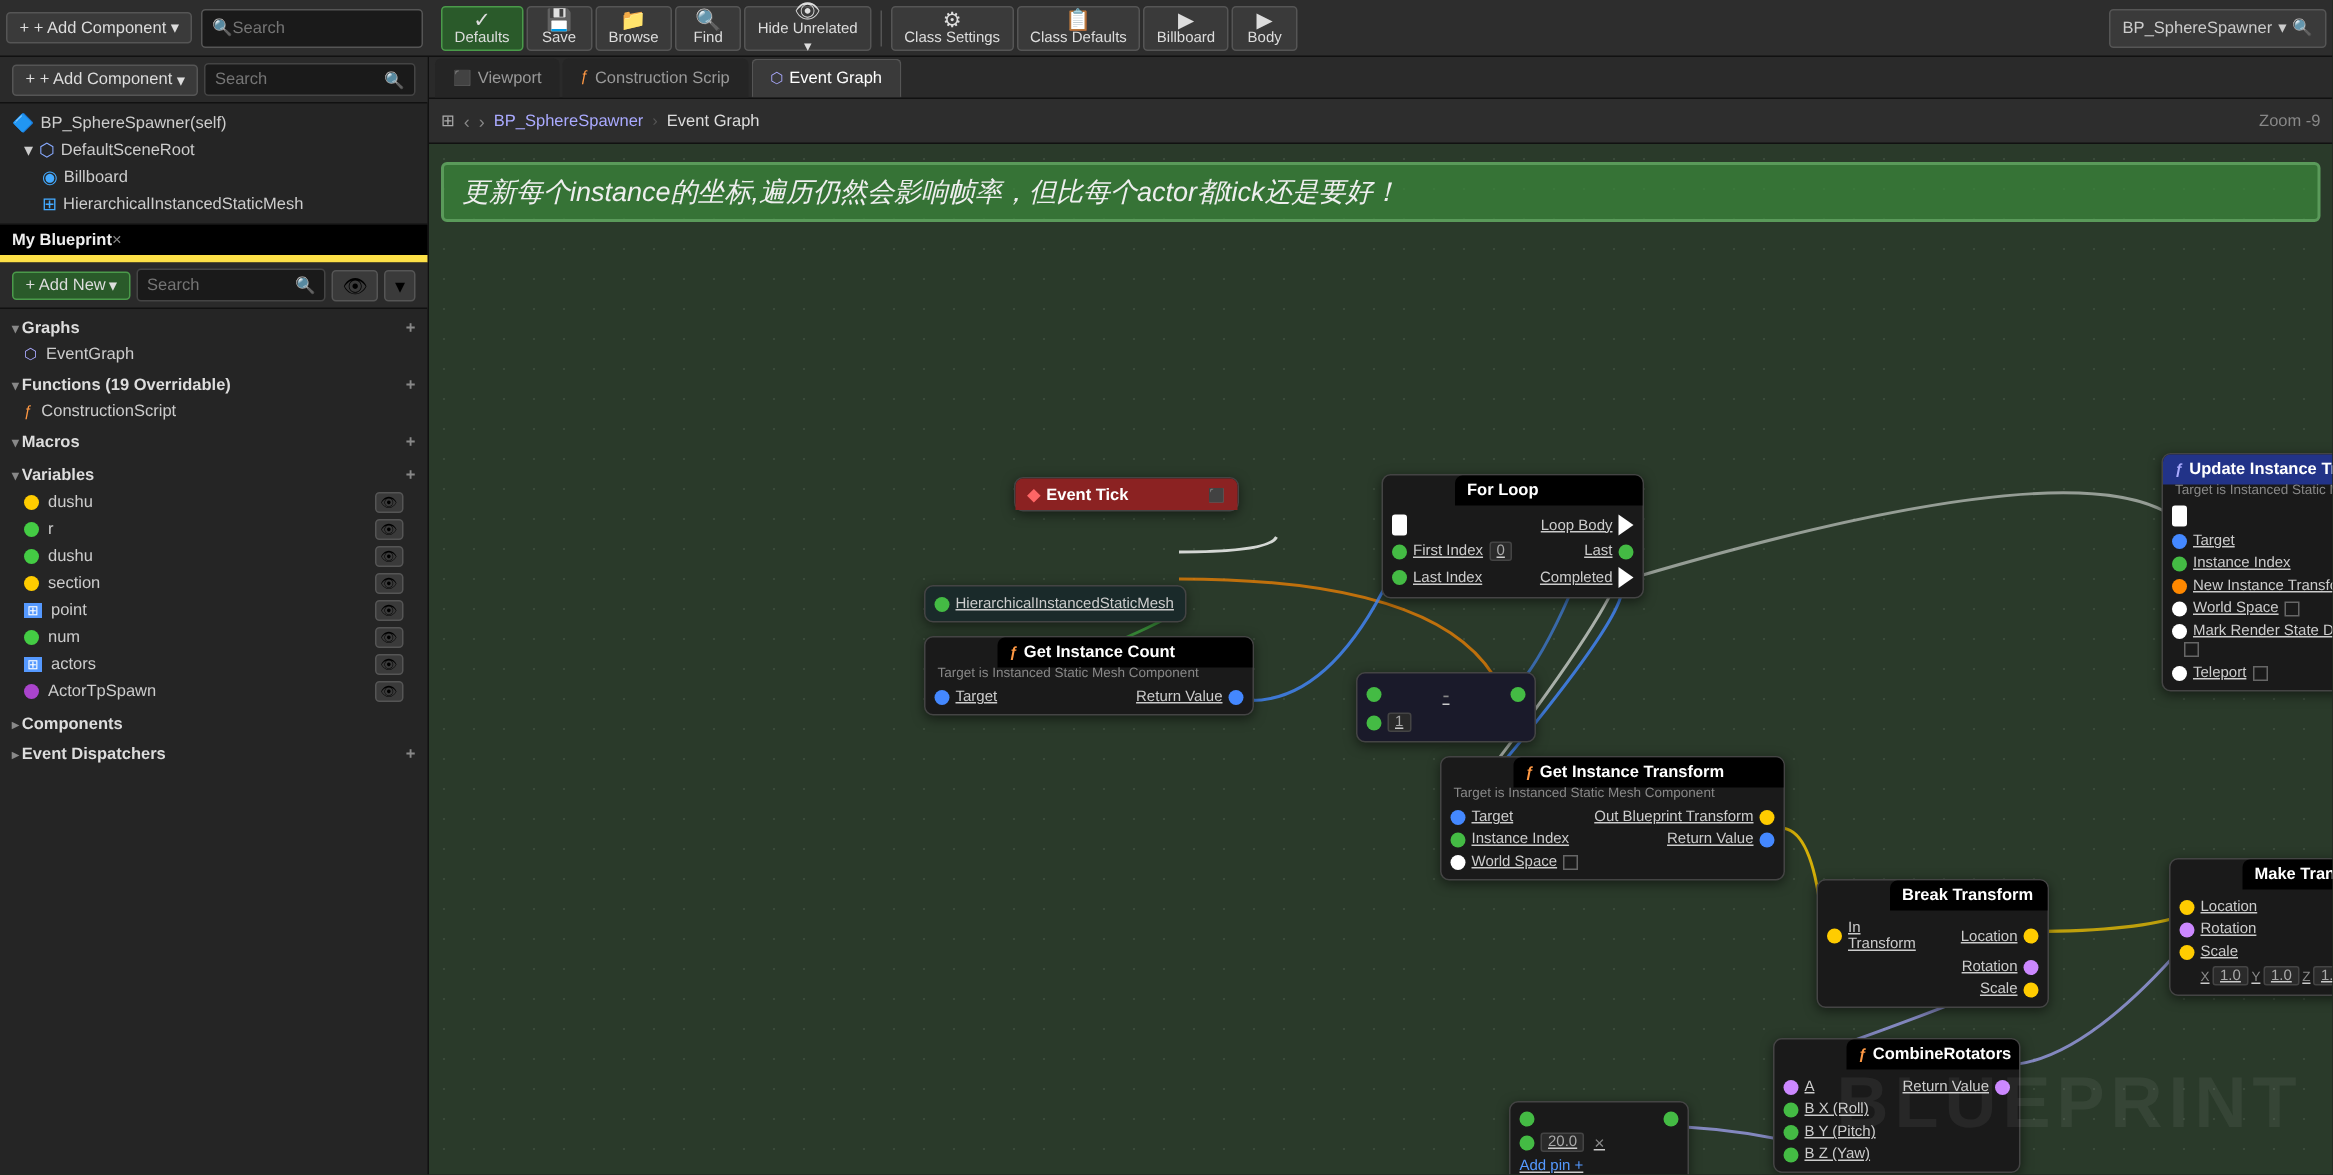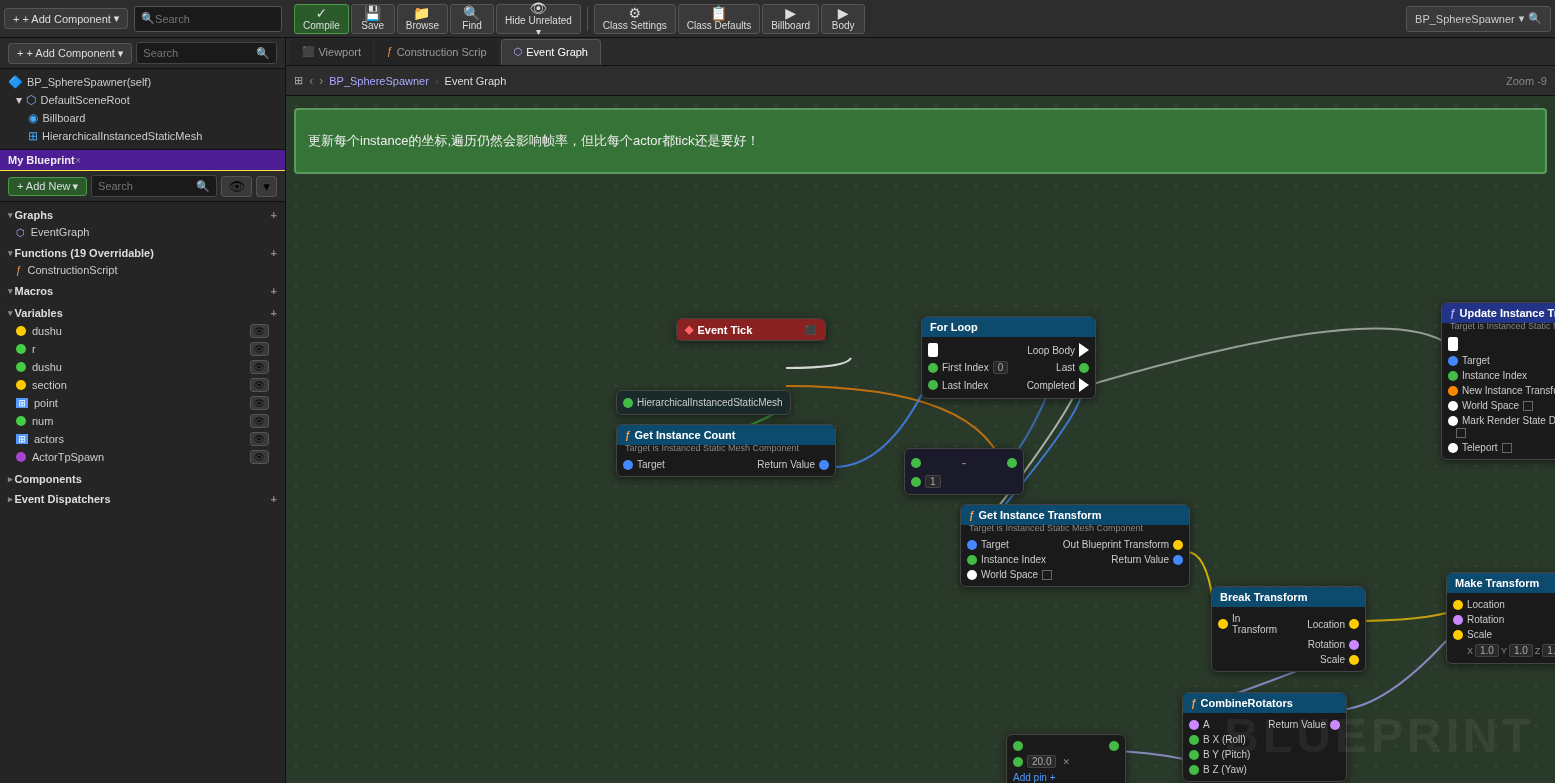--- a/index.html
+++ b/index.html
@@ -59,21 +59,21 @@
     .tree-item {
       display: flex; align-items: center; padding: 2px 8px; cursor: pointer; gap: 4px;
     }
     .tree-icon { font-size: 12px; }
     .bp-icon { color: #5599ff; }
     .scene-icon { color: #88aaff; }
     .mesh-icon { color: #44aaff; }
 
     
     #my-blueprint {
-      display: flex; align-items: center; background: #4c1d95; border-bottom: 1px solid #fde047;
+      display: flex; align-items: center; background: #000000; border-bottom: 5px solid #fde047;
       padding: 4px 8px; justify-content: flex-start;
     }
     .section-title { font-weight: bold; color: #eee; }
     .close-btn { cursor: pointer; color: #888; }
 
     #blueprint-search {
       display: flex; align-items: center; background: #2a2a2a; border-bottom: 1px solid #111;
       padding: 4px 8px; gap: 4px;
     }
     .bp-search-box {
@@ -147,41 +147,41 @@
       background-image:
         radial-gradient(circle, #3a4a3a 1px, transparent 1px);
       background-size: 20px 20px;
       position: relative; overflow: hidden;
     }
 
     
     #annotation-banner {
       position: absolute; top: 12px; left: 8px; right: 8px;
       background: rgba(60, 140, 60, 0.7); border: 2px solid #5a9a5a;
-      border-radius: 4px; padding: 22px 12px; font-size: 13px; color: #eee;
+      border-radius: 4px; padding: 6px 12px; font-size: 18px; color: #eee; font-style: italic;
     }
 
     
     .bp-node {
       position: absolute; background: #1a1a1a; border-radius: 6px;
       border: 1px solid #444; min-width: 120px;
       box-shadow: 0 2px 8px rgba(0,0,0,0.5);
     }
     .bp-node-header {
       padding: 4px 8px; border-radius: 5px 5px 0 0;
       font-size: 11px; font-weight: bold; color: #fff;
       display: flex; align-items: center; gap: 4px;
     }
     .bp-node-header.red-header { background: #8b2222; }
     .bp-node-header.blue-header { background: #223388; }
-    .bp-node-header.dark-header { background: #0c4a6e; }
+    .bp-node-header.dark-header { background: #000000; margin-left: 48px; }
     .bp-node-body { padding: 4px 0; }
     .bp-pin-row {
       display: flex; align-items: center; padding: 2px 6px;
-      gap: 20px;
+      gap: 20px; text-decoration: underline;
     }
     .pin-left { display: flex; align-items: center; gap: 4px; }
     .pin-right { display: flex; align-items: center; gap: 4px; margin-left: auto; }
     .pin-dot {
       width: 10px; height: 10px; border-radius: 50%; display: inline-block; flex-shrink: 0;
     }
     .pin-dot.exec { width: 10px; height: 14px; border-radius: 2px; background: #fff; }
     .pin-dot.exec-out { width: 0; height: 0; border-top: 7px solid transparent; border-bottom: 7px solid transparent; border-left: 10px solid #fff; border-radius: 0; background: transparent; }
     .pin-dot.white { background: #fff; }
     .pin-dot.orange { background: #ff8800; }
@@ -215,21 +215,21 @@
     <span>▾</span>
   </button>
   <div class="toolbar-search">
     <span>🔍</span>
     <input type="text" placeholder="Search" style="">
   </div>
 
   <div style="width:8px"></div>
   <button class="toolbar-btn toolbar-btn-compile">
     <span class="icon">✓</span>
-    <span>Compile</span>
+    <span>Defaults</span>
   </button>
   <button class="toolbar-btn">
     <span class="icon">💾</span>
     <span>Save</span>
   </button>
   <button class="toolbar-btn">
     <span class="icon">📁</span>
     <span>Browse</span>
   </button>
   <button class="toolbar-btn">

